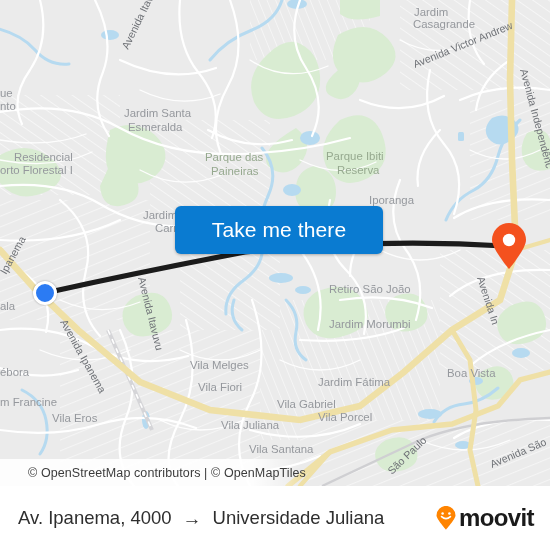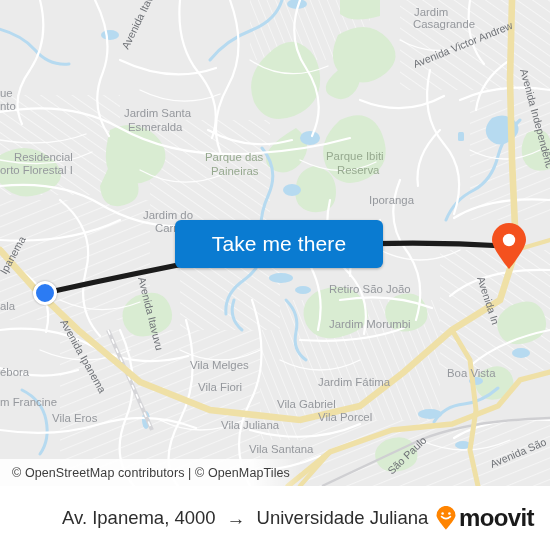--- a/index.html
+++ b/index.html
@@ -14,27 +14,27 @@
   .map-wrap{position:absolute;left:0;top:0;width:550px;height:486px;overflow:hidden;background:#ebebeb;}
   .map-svg{position:absolute;left:0;top:0;width:550px;height:486px;display:block;}
 
   
   .attrib{
     position:absolute;left:0;bottom:0;height:27px;width:300px;
     display:flex;align-items:center;
     background:linear-gradient(to right, rgba(255,255,255,0.92) 0%, rgba(255,255,255,0.92) 84%, rgba(255,255,255,0) 100%);
   }
   .attrib span{
-    font-size:12.5px;color:#3c3c3c;padding-left:12px;letter-spacing:0.1px;
+    font-size:12.5px;color:#3c3c3c;padding-left:28px;letter-spacing:0.1px;
     font-family:"Liberation Sans", sans-serif;white-space:nowrap;
   }
 
   
   .cta{
-    position:absolute;left:175px;top:220px;width:208px;height:48px;
+    position:absolute;left:175px;top:206px;width:208px;height:48px;
     background:#0a7bd1;border-radius:6px;border:none;
     display:flex;align-items:center;justify-content:center;
     box-shadow:0 1px 3px rgba(0,0,0,.28);cursor:pointer;padding:0;
   }
   .cta span{color:#fff;font-size:21px;font-family:"Liberation Sans", sans-serif;letter-spacing:.1px;}
 
   
   .origin-dot{
     position:absolute;left:33px;top:281px;width:24px;height:24px;border-radius:50%;
     background:#2b7bf3;border:3.5px solid #ffffff;box-sizing:border-box;
@@ -43,21 +43,21 @@
   .dest-pin{position:absolute;left:490px;top:222px;width:38px;height:48px;}
 
   
   .footer{
     position:absolute;left:0;top:486px;width:550px;height:64px;background:#ffffff;
     display:flex;align-items:center;justify-content:space-between;
     padding:0 16px 0 18px;box-sizing:border-box;
   }
   .route-text{
     display:flex;align-items:center;gap:11px;
-    font-size:18.5px;color:#2e2e2e;font-family:"Liberation Sans", sans-serif;white-space:nowrap;margin-left:44px;
+    font-size:18.5px;color:#2e2e2e;font-family:"Liberation Sans", sans-serif;white-space:nowrap;
   }
   .route-arrow{font-size:19px;color:#2e2e2e;line-height:1;}
   .brand{display:flex;align-items:center;gap:2px;}
   .brand-word{font-size:24px;font-weight:bold;color:#1a1a1a;letter-spacing:-0.6px;font-family:"Liberation Sans", sans-serif;}
 
   
   .lbl{fill:#8e9196;font-family:"Liberation Sans", sans-serif;font-size:11.2px;}
   .lbl-place{fill:#95989d;font-size:11.4px;}
   .lbl-park{fill:#96a98f;font-size:11.4px;}
   .lbl-road{fill:#6f7277;font-size:10.6px;}

